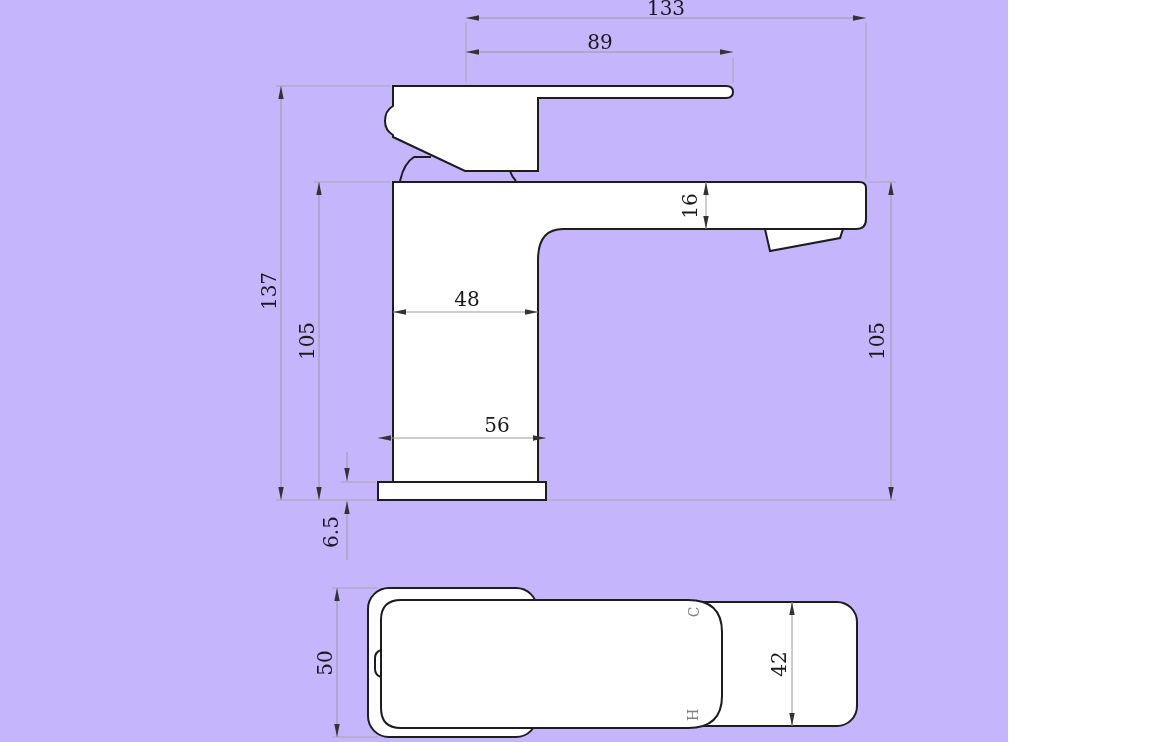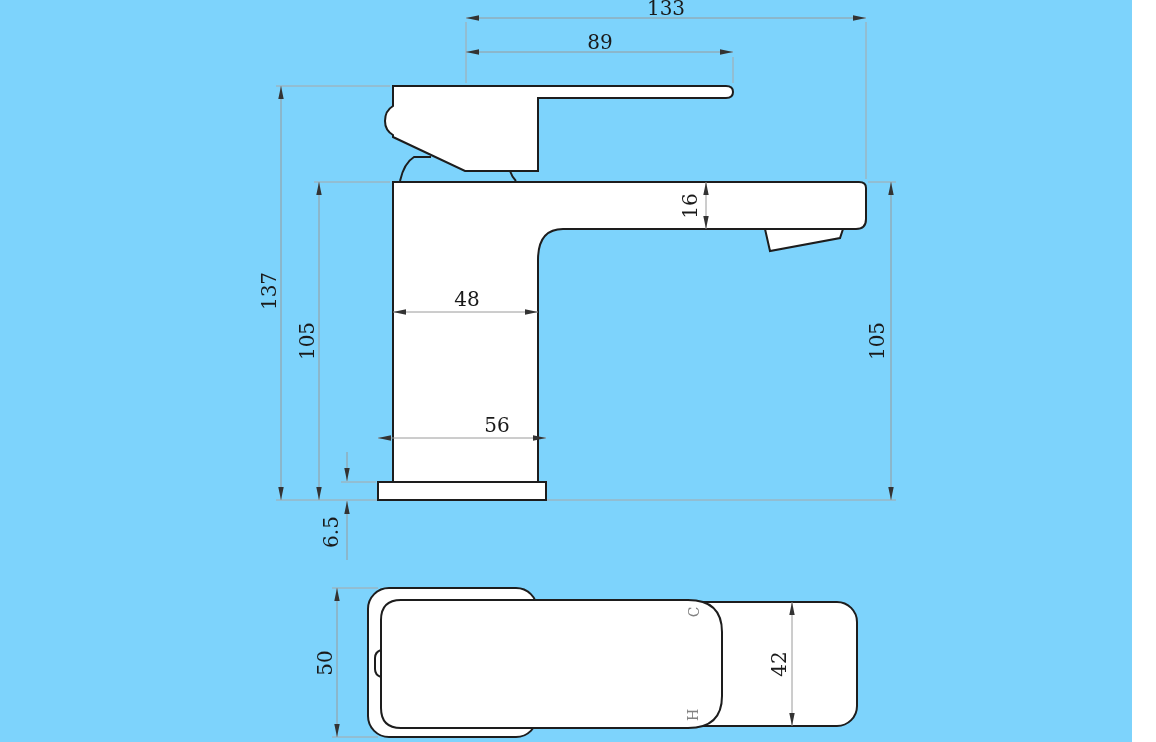--- a/index.html
+++ b/index.html
@@ -1,16 +1,16 @@
 <!DOCTYPE html>
 <html><head>
 <meta charset="utf-8">
 <style>
   html,body{margin:0;padding:0;background:#ffffff;}
-  .canvas{position:relative;width:1132px;height:742px;background:#7dd3fc;overflow:hidden;}
+  .canvas{position:relative;width:1008px;height:742px;background:#c4b5fd;overflow:hidden;}
   svg{display:block;}
   text{font-family:"DejaVu Serif","Liberation Serif",serif;}
   .dim-text{font-size:20px;fill:#1a1a1a;}
   .mark-text{font-size:14px;fill:#828282;}
   .outline{stroke:#1d1d1d;stroke-width:2;fill:#ffffff;}
   .outline-open{stroke:#1d1d1d;stroke-width:2;fill:none;}
   .dimline{stroke:#9a9a9a;stroke-width:1;fill:none;}
   .extline{stroke:#a8a8a8;stroke-width:1;fill:none;}
 </style>
 </head>

